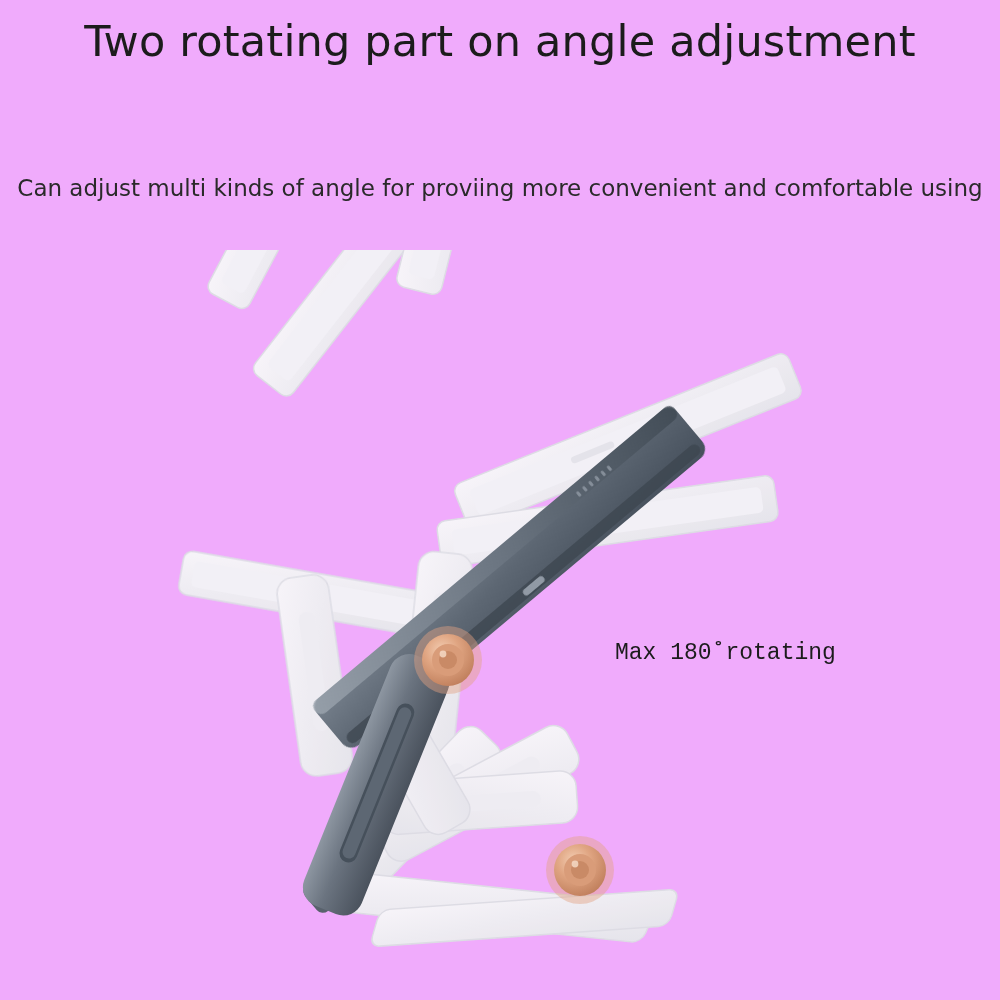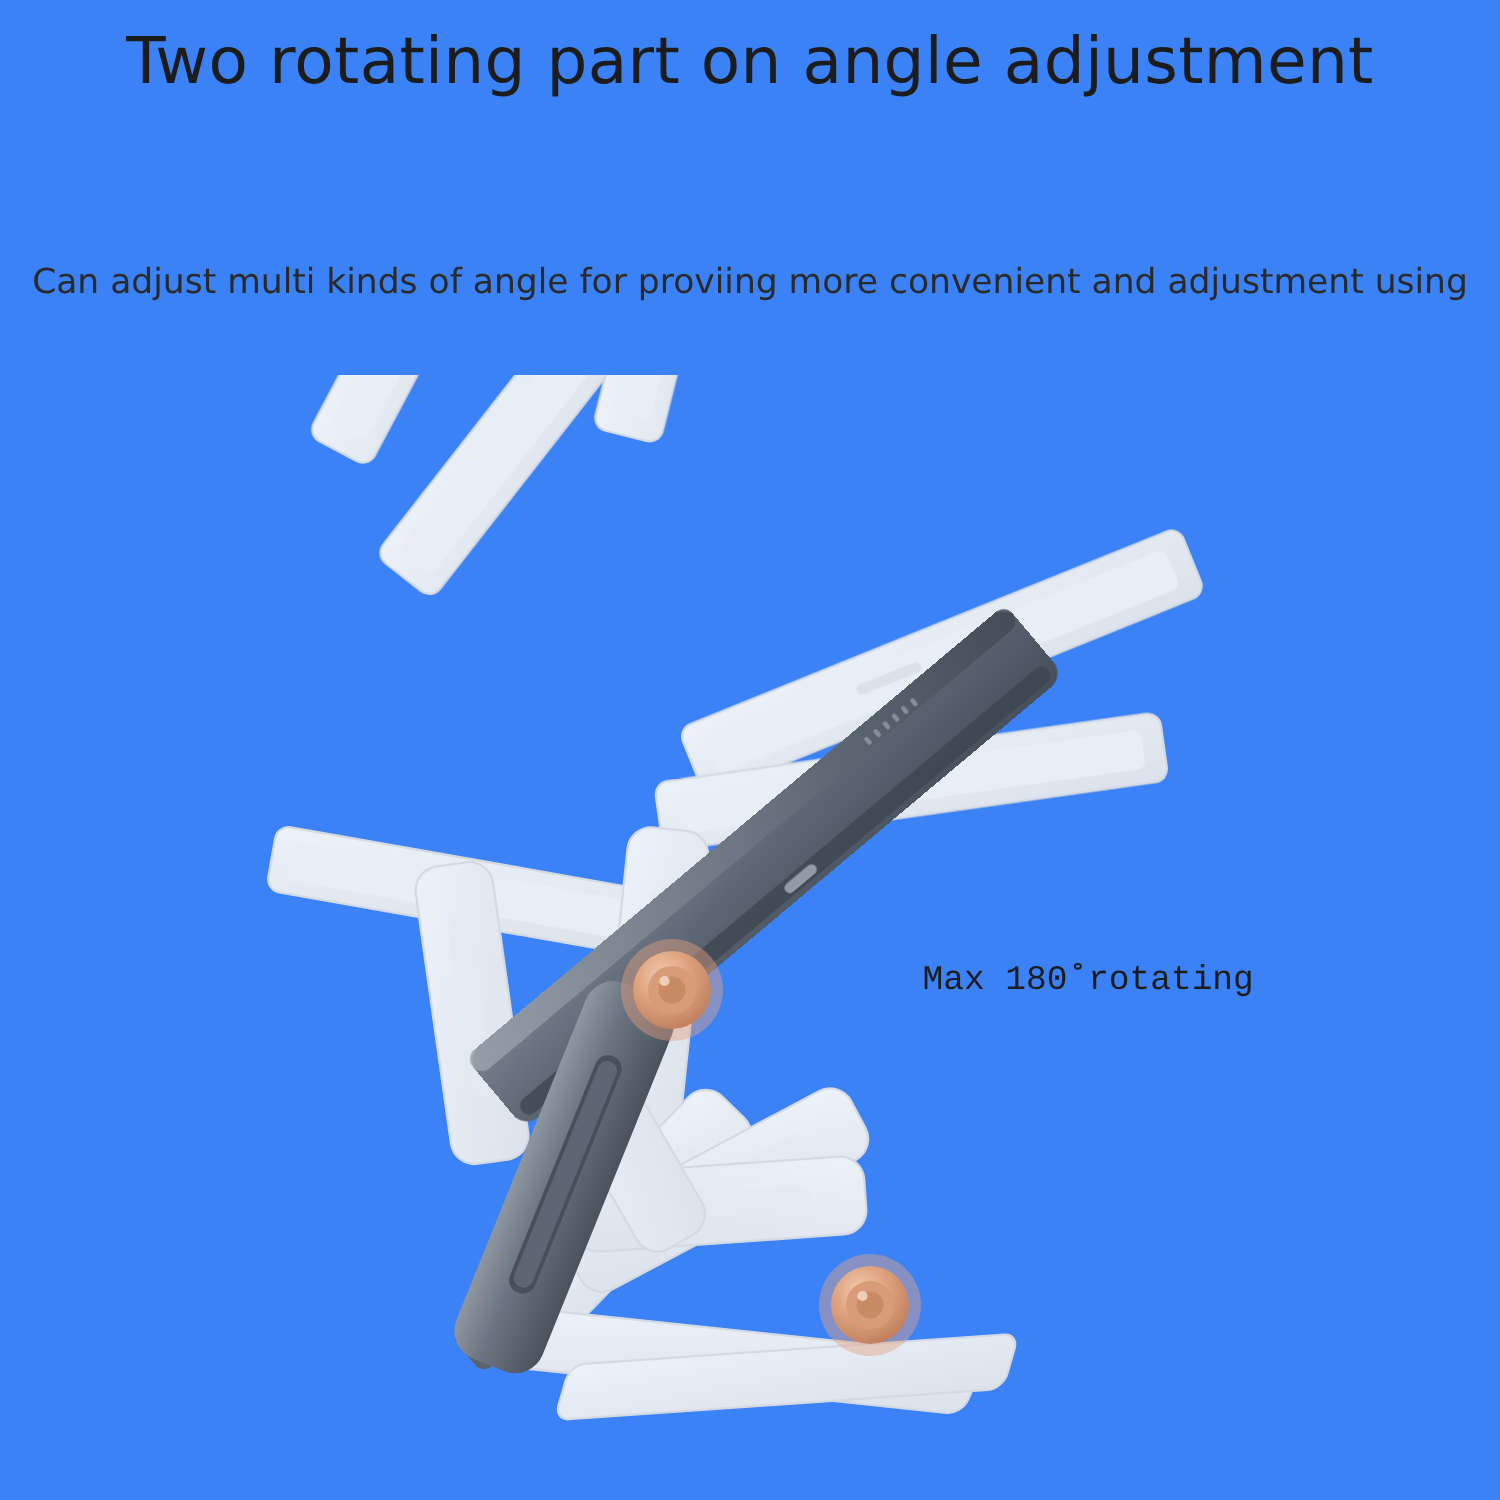--- a/index.html
+++ b/index.html
@@ -11,21 +11,21 @@
     width: 1000px;
     height: 1000px;
     overflow: hidden;
     font-family: "DejaVu Sans", sans-serif;
     color: #1a1a1a;
   }
   .page {
     position: relative;
     width: 1000px;
     height: 1000px;
-    background: #3b82f6;
+    background: #f0abfc;
   }
 
   
   .headline {
     position: absolute;
     top: 14px;
     left: 0;
     width: 1000px;
     text-align: center;
     font-size: 43px;
@@ -69,21 +69,21 @@
     white-space: nowrap;
     font-family: Liberation Mono, monospace;
   }
 </style>
 </head>
 <body>
 
 <div class="page">
 
   <div class="headline">Two rotating part on angle adjustment</div>
-  <div class="subhead">Can adjust multi kinds of angle for proviing more convenient and adjustment using</div>
+  <div class="subhead">Can adjust multi kinds of angle for proviing more convenient and comfortable using</div>
 
   <div class="stage">
     <svg width="1000" height="750" viewBox="0 0 1000 750" xmlns="http://www.w3.org/2000/svg">
       <defs>
         <linearGradient id="gTabletFace" x1="0" y1="0" x2="1" y2="1">
           <stop offset="0%" stop-color="#79838f"></stop>
           <stop offset="45%" stop-color="#5d6773"></stop>
           <stop offset="100%" stop-color="#454f5b"></stop>
         </linearGradient>
         <linearGradient id="gTabletEdge" x1="0" y1="0" x2="1" y2="0">

